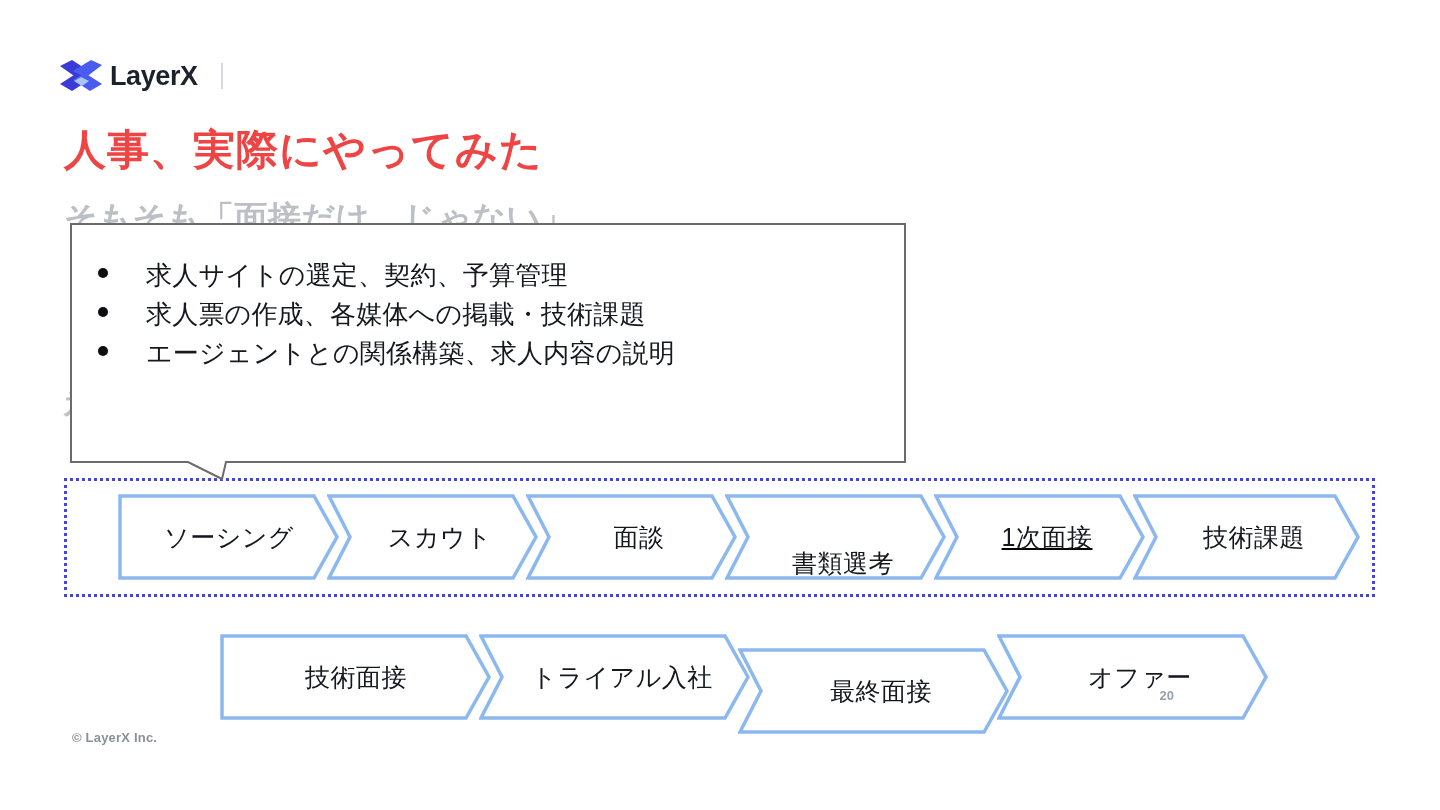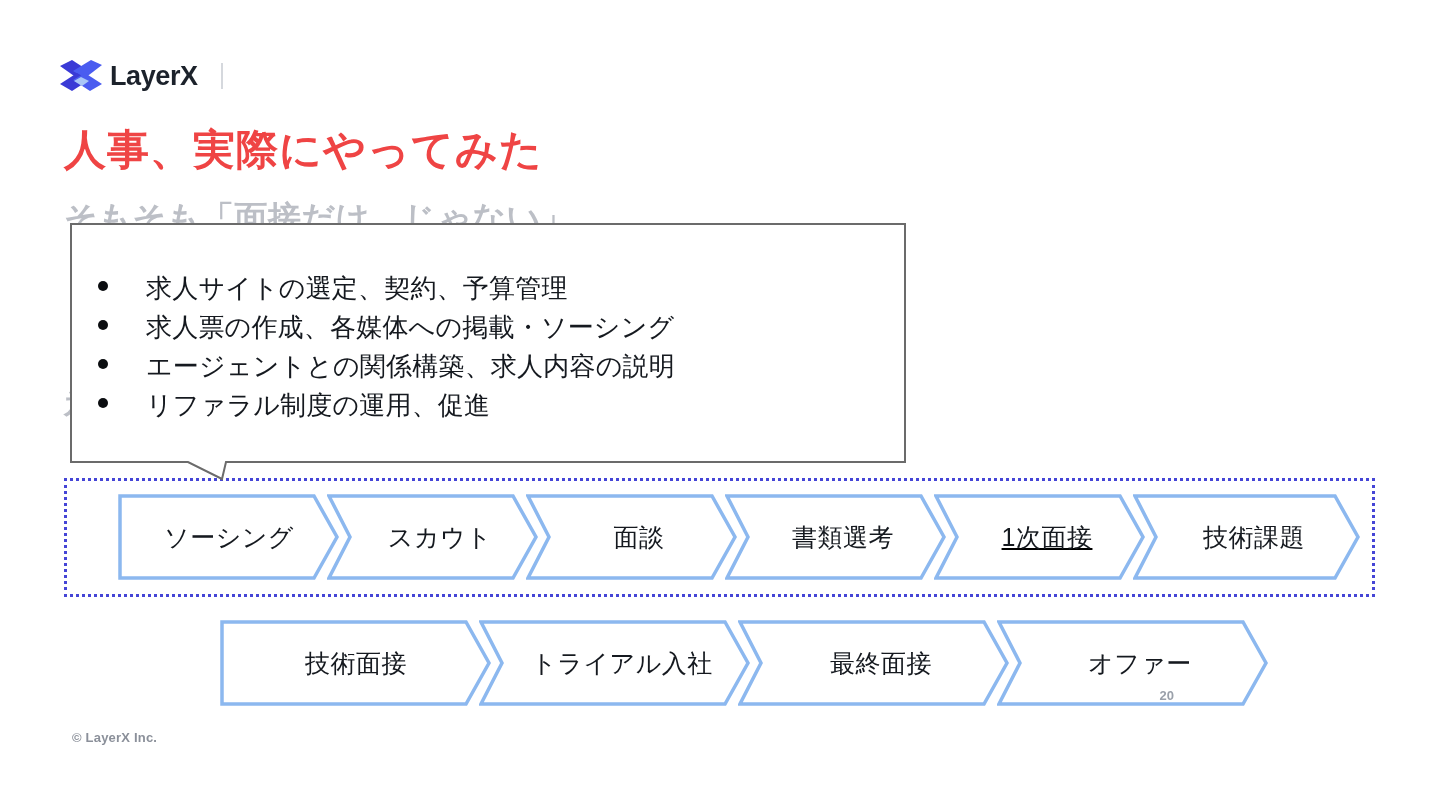--- a/index.html
+++ b/index.html
@@ -92,21 +92,21 @@
     height: 260px;
     pointer-events: none;
   }
   .callout-svg { position: absolute; left: 0; top: 0; }
   .callout-body {
     position: absolute;
     left: 0;
     top: 0;
     width: 836px;
     height: 240px;
-    padding: 52px 0 0 28px;
+    padding: 39px 0 0 28px;
     pointer-events: auto;
   }
   .callout-list { list-style: none; }
   .callout-list li {
     display: flex;
     align-items: baseline;
     font-size: 26px;
     color: #15191f;
     line-height: 1;
     margin-bottom: 13px;
@@ -216,21 +216,21 @@
           <path d="M2,2 L186,2 L209,43 L186,84 L2,84 L23,43 Z" fill="#ffffff" stroke="#8cb8ef" stroke-width="3.5" stroke-linejoin="miter"></path>
         </svg>
         <span class="chev-label">スカウト</span>
       </div>
       <div class="chev" style="width: 212px; margin-left: -13px;">
         <svg width="212" height="86" viewBox="0 0 212 86">
           <path d="M2,2 L186,2 L209,43 L186,84 L2,84 L23,43 Z" fill="#ffffff" stroke="#8cb8ef" stroke-width="3.5" stroke-linejoin="miter"></path>
         </svg>
         <span class="chev-label">面談</span>
       </div>
-      <div class="chev" style="width: 222px; margin-left: -13px;">
+      <div class="chev" style="width: 222px; margin-left: -13px; align-items: flex-end;">
         <svg width="222" height="86" viewBox="0 0 222 86">
           <path d="M2,2 L196,2 L219,43 L196,84 L2,84 L23,43 Z" fill="#ffffff" stroke="#8cb8ef" stroke-width="3.5" stroke-linejoin="miter"></path>
         </svg>
         <span class="chev-label">書類選考</span>
       </div>
       <div class="chev" style="width: 212px; margin-left: -13px; text-decoration: underline;">
         <svg width="212" height="86" viewBox="0 0 212 86">
           <path d="M2,2 L186,2 L209,43 L186,84 L2,84 L23,43 Z" fill="#ffffff" stroke="#8cb8ef" stroke-width="3.5" stroke-linejoin="miter"></path>
         </svg>
         <span class="chev-label">1次面接</span>
@@ -249,21 +249,21 @@
           <path d="M2,2 L246,2 L269,43 L246,84 L2,84 Z" fill="#ffffff" stroke="#8cb8ef" stroke-width="3.5" stroke-linejoin="miter"></path>
         </svg>
         <span class="chev-label">技術面接</span>
       </div>
       <div class="chev" style="width: 272px; margin-left: -13px;">
         <svg width="272" height="86" viewBox="0 0 272 86">
           <path d="M2,2 L246,2 L269,43 L246,84 L2,84 L23,43 Z" fill="#ffffff" stroke="#8cb8ef" stroke-width="3.5" stroke-linejoin="miter"></path>
         </svg>
         <span class="chev-label">トライアル入社</span>
       </div>
-      <div class="chev" style="width: 272px; margin-left: -13px;">
+      <div class="chev" style="width: 272px; margin-left: -13px; margin-top: 28px;">
         <svg width="272" height="86" viewBox="0 0 272 86">
           <path d="M2,2 L246,2 L269,43 L246,84 L2,84 L23,43 Z" fill="#ffffff" stroke="#8cb8ef" stroke-width="3.5" stroke-linejoin="miter"></path>
         </svg>
         <span class="chev-label">最終面接</span>
       </div>
       <div class="chev" style="width: 272px; margin-left: -13px;">
         <svg width="272" height="86" viewBox="0 0 272 86">
           <path d="M2,2 L246,2 L269,43 L246,84 L2,84 L23,43 Z" fill="#ffffff" stroke="#8cb8ef" stroke-width="3.5" stroke-linejoin="miter"></path>
         </svg>
         <span class="chev-label">オファー</span>
@@ -275,30 +275,26 @@
       <path d="M1,1 L835,1 L835,239 L156,239 L152,256 L118,239 L1,239 Z" fill="#ffffff" stroke="#6b6b6b" stroke-width="2"></path>
     </svg>
     <div class="callout-body">
       <ul class="callout-list">
           <li>
             <span class="bullet-dot" style="background: rgb(11, 13, 16);"></span>
             <span>求人サイトの選定、契約、予算管理</span>
           </li>
           <li>
             <span class="bullet-dot" style="background: rgb(11, 13, 16);"></span>
-            <span>求人票の作成、各媒体への掲載・ソーシング</span>
+            <span>求人票の作成、各媒体への掲載・技術課題</span>
           </li>
           <li>
             <span class="bullet-dot" style="background: rgb(11, 13, 16);"></span>
             <span>エージェントとの関係構築、求人内容の説明</span>
           </li>
-          <li>
-            <span class="bullet-dot" style="background: rgb(11, 13, 16);"></span>
-            <span>リファラル制度の運用、促進</span>
-          </li>
         </ul>
     </div>
   </div>
 
   <div class="footer-copy">© LayerX Inc.</div>
   <div class="page-number">20</div>
 
 </div>
 
 </body></html>

